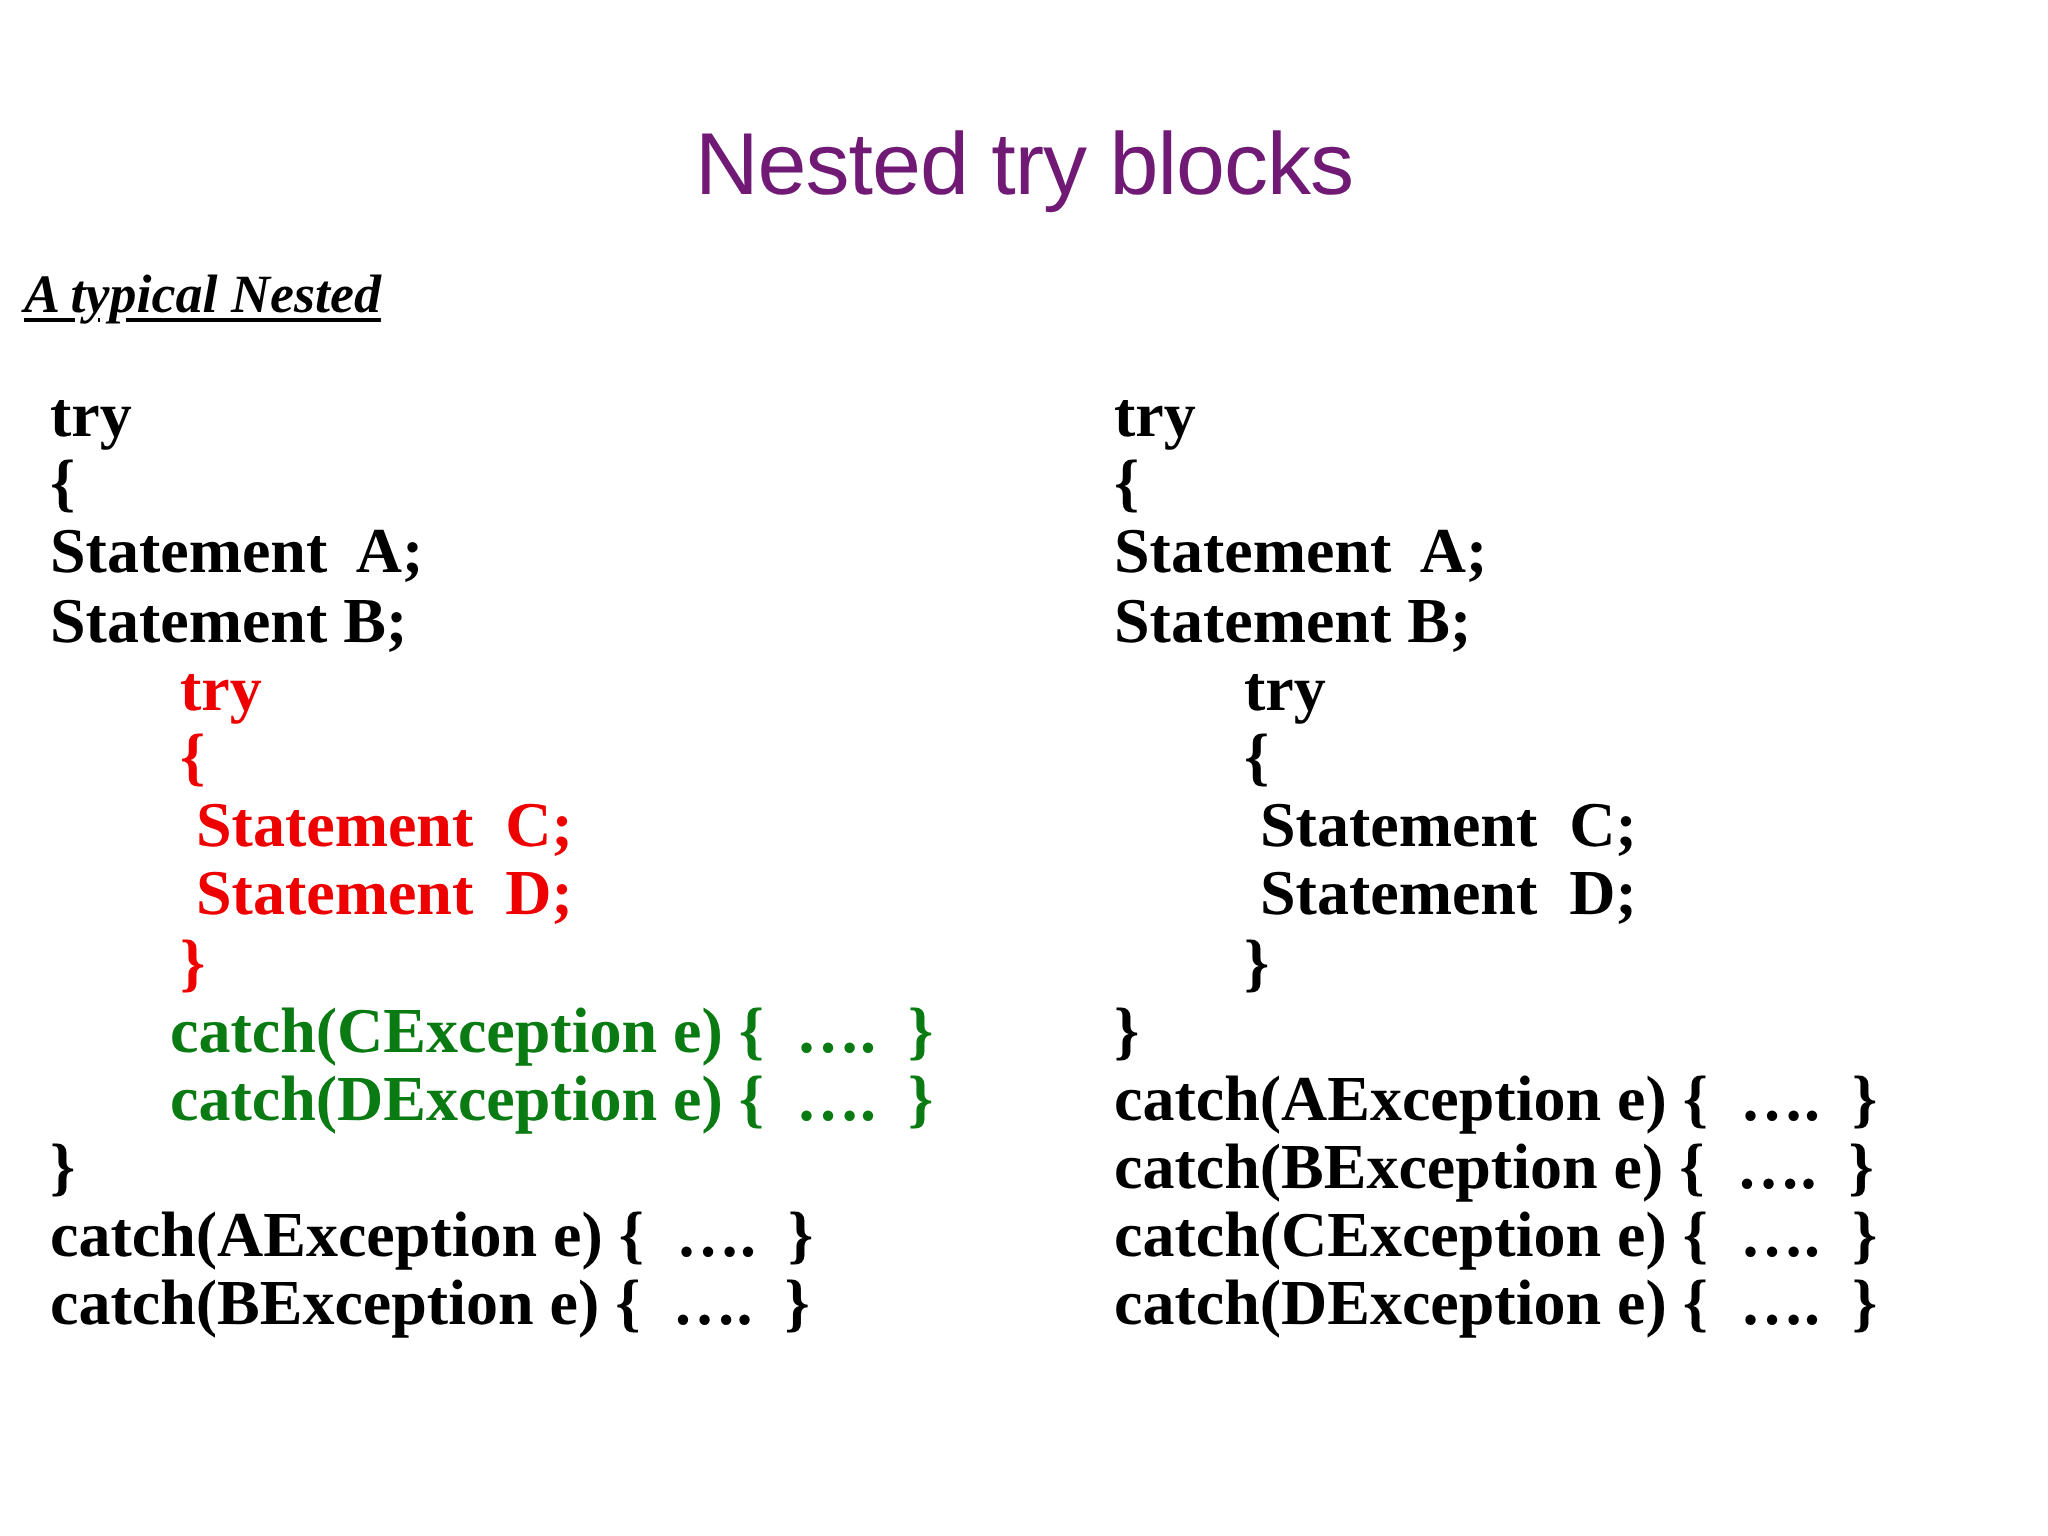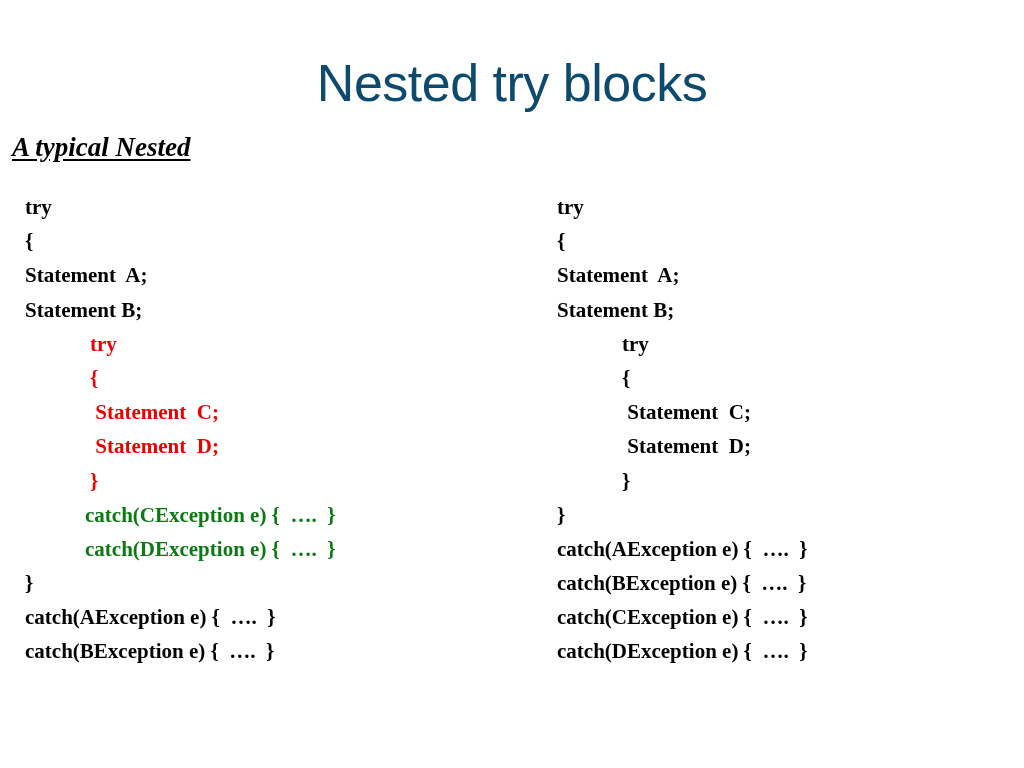--- a/index.html
+++ b/index.html
@@ -19,23 +19,23 @@
 
   
   #slide-title {
     position: absolute;
     left: 0;
     top: 52px;
     width: 1024px;
     text-align: center;
     font-family: "Liberation Sans", "DejaVu Sans", sans-serif;
     font-weight: 400;
-    font-size: 52px;
+    font-size: 44px;
     line-height: 62px;
-    color: #0c4a6e;
+    color: #701a75;
     letter-spacing: -0.5px;
     white-space: nowrap;
   }
 
   
   #syntax-heading {
     position: absolute;
     left: 12px;
     top: 132px;
     font-family: "Liberation Serif", "DejaVu Serif", serif;
@@ -48,21 +48,21 @@
     text-underline-offset: 3px;
     white-space: nowrap;
   }
 
   
   .code-column {
     position: absolute;
     top: 190px;
     font-family: "Liberation Serif", "DejaVu Serif", serif;
     font-weight: bold;
-    font-size: 21px;
+    font-size: 32px;
     line-height: 34.2px;
     color: #000000;
     white-space: pre;
   }
   #code-column-left  { left: 25px;  width: 470px; }
   #code-column-right { left: 557px; width: 450px; }
 
   .code-line {
     white-space: pre;
     height: 34.2px;

